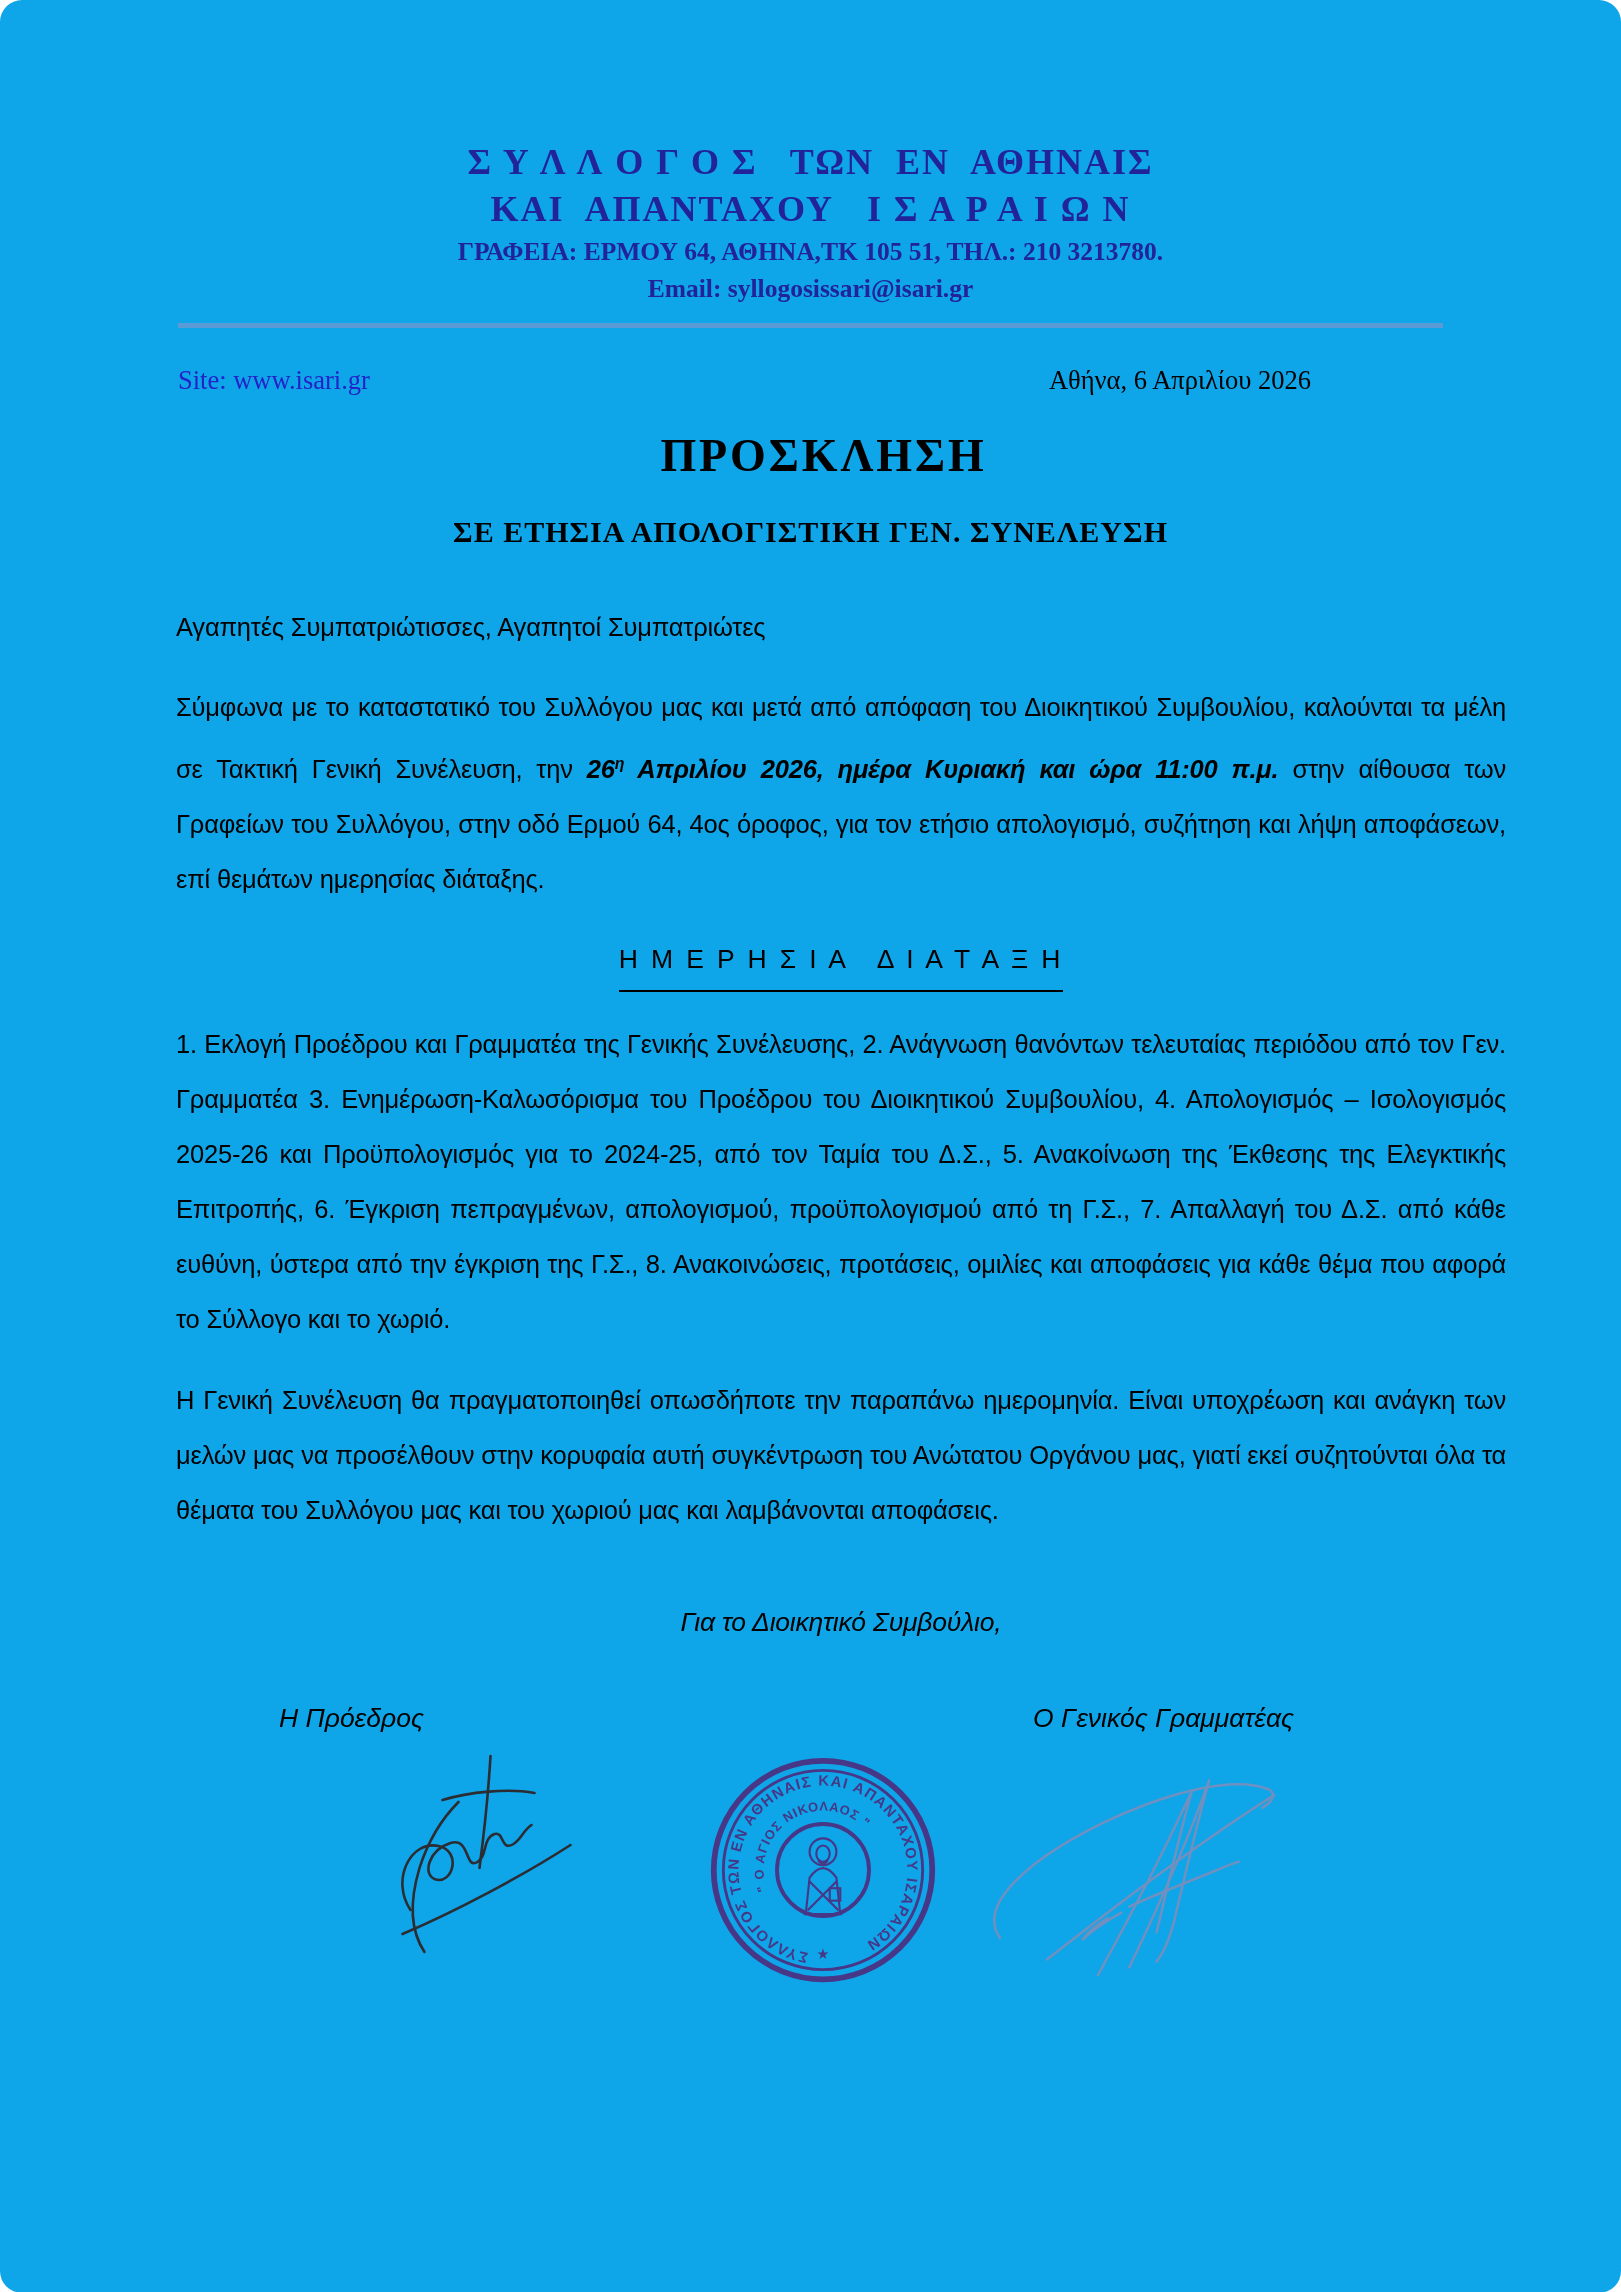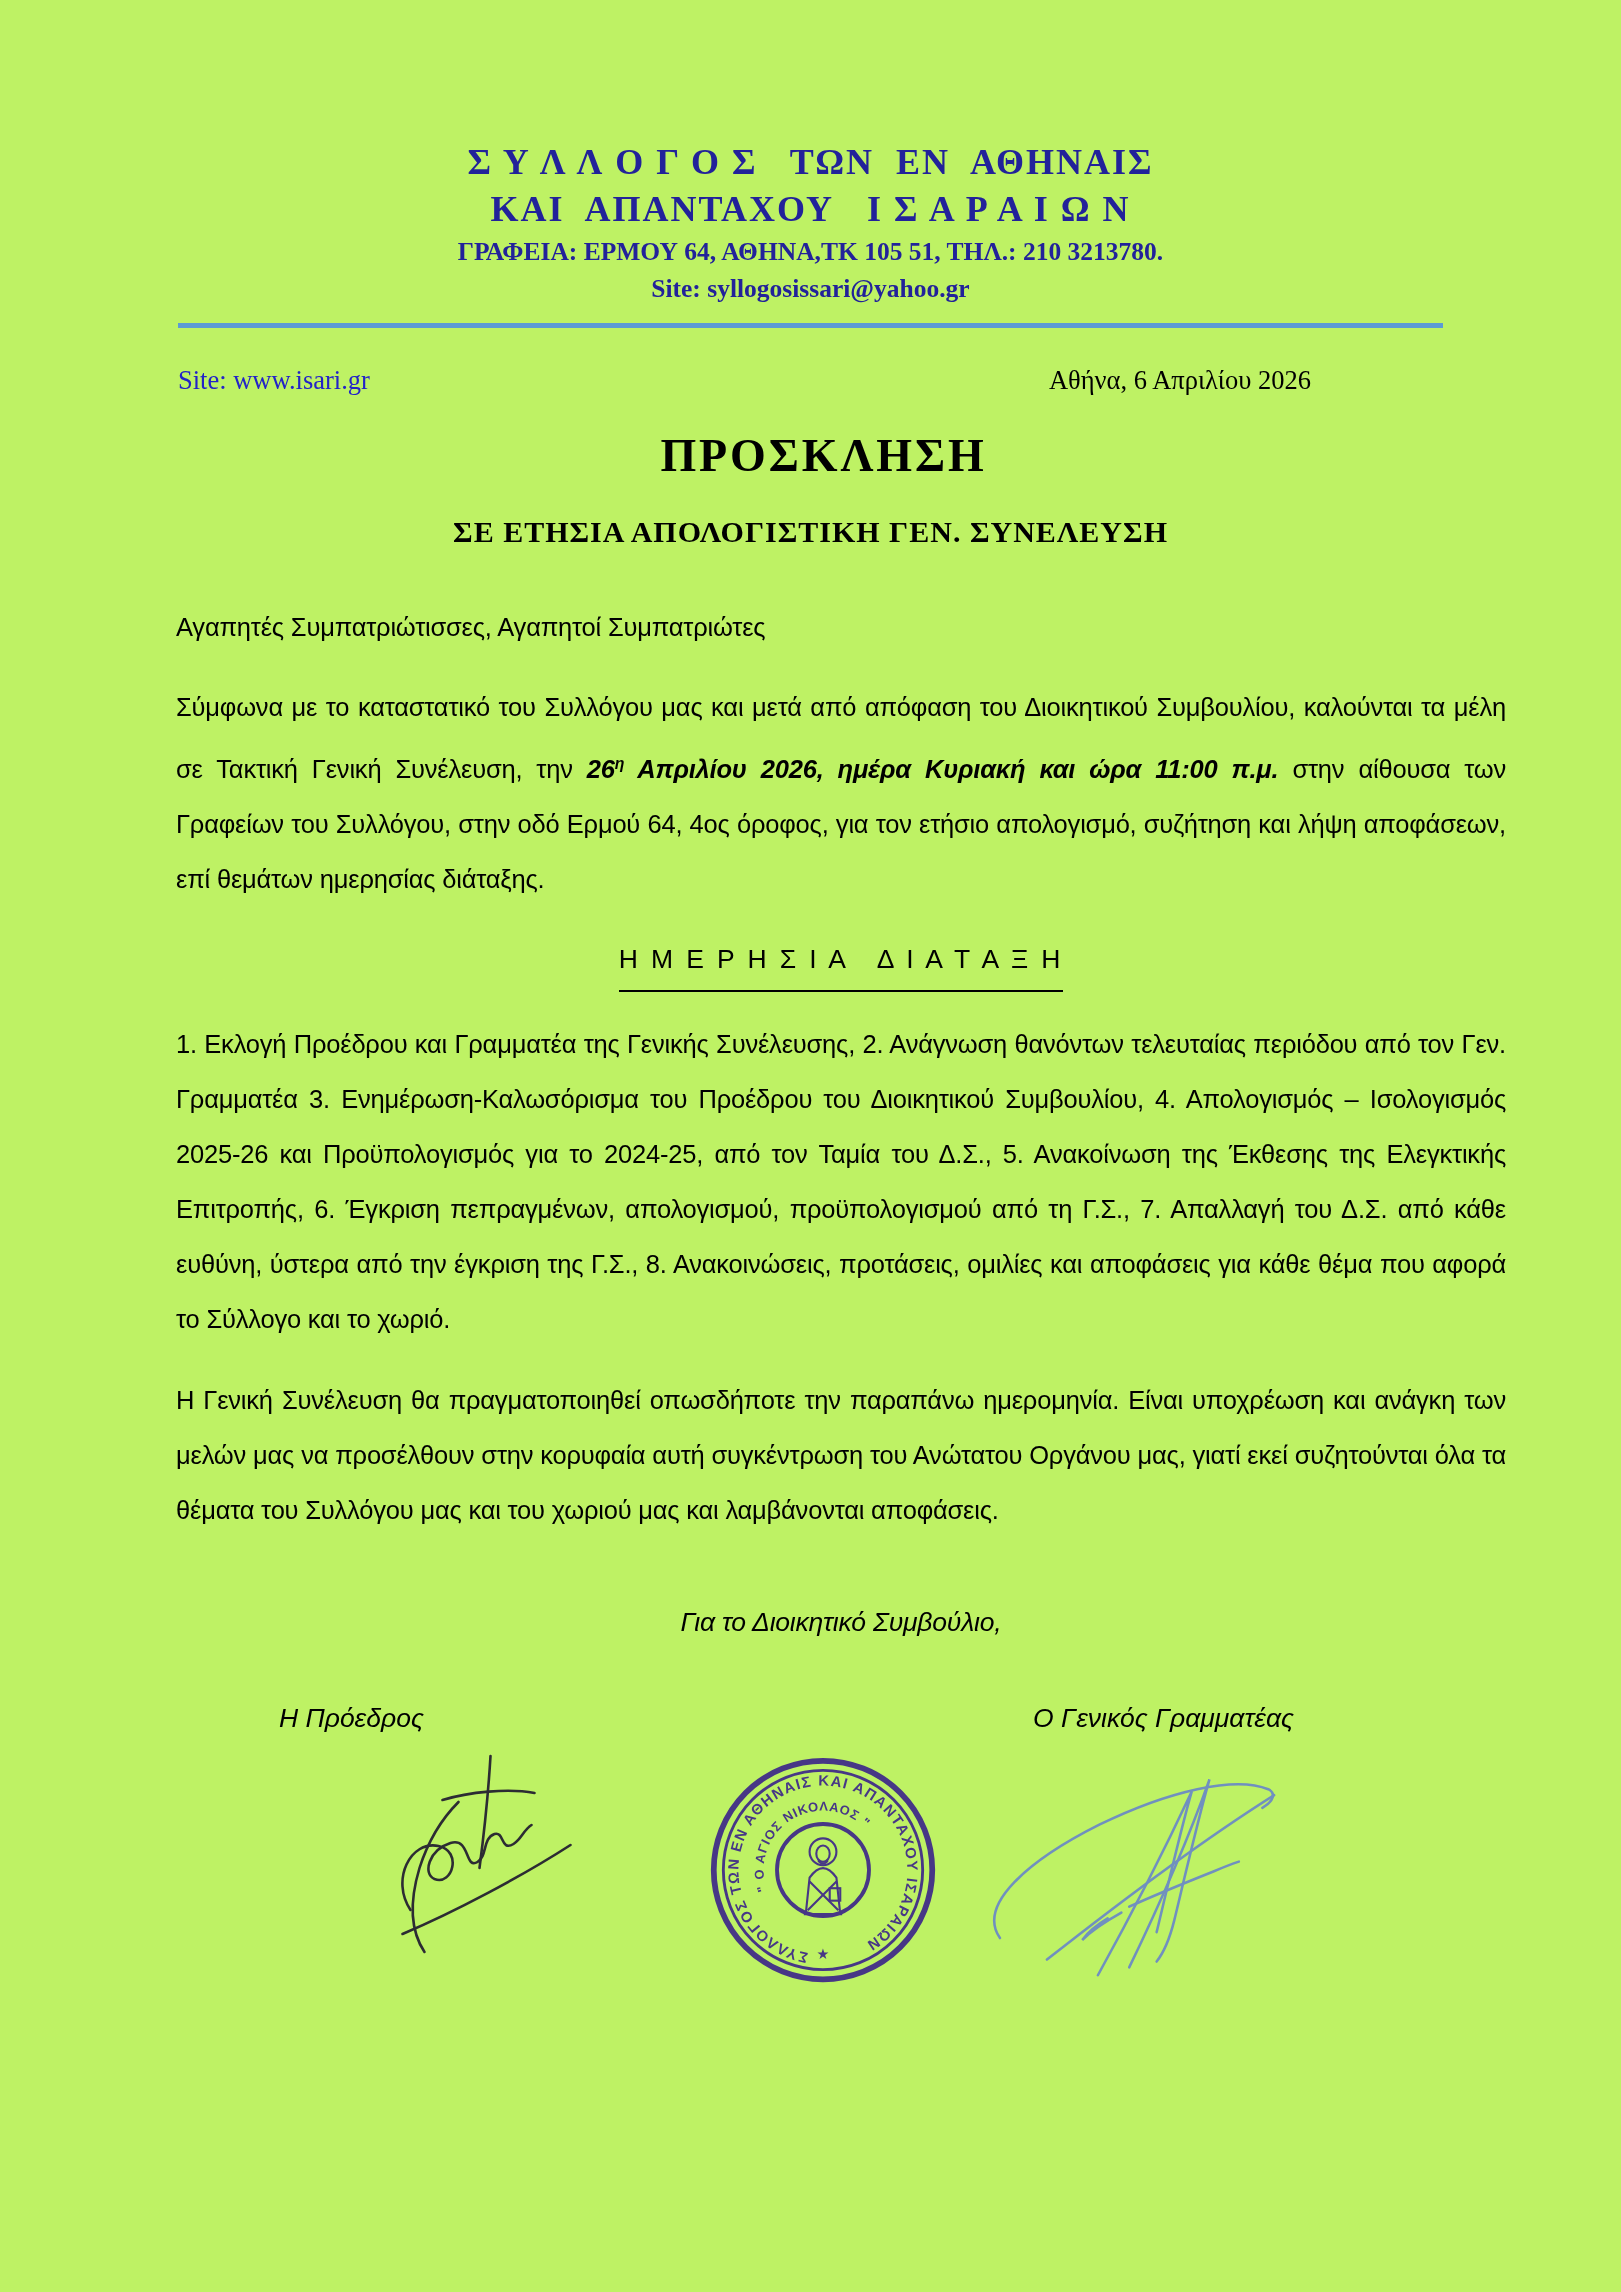--- a/index.html
+++ b/index.html
@@ -1,17 +1,17 @@
 <!DOCTYPE html>
 <html lang="el"><head>
 <meta charset="utf-8">
 <style>
   html,body{margin:0;padding:0;background:#ffffff;}
   body{width:1621px;height:2293px;position:relative;font-family:"Liberation Sans",sans-serif;color:#000;}
-  .page{position:absolute;inset:0;background:#bef264;overflow:hidden;}
+  .page{position:absolute;inset:0;background:#0ea5e9;overflow:hidden;border-radius:22px;}
 
   
   .letterhead{padding-top:139px;text-align:center;color:#22229a;
               font-family:"Liberation Serif",serif;font-weight:bold;}
   .org-line1{font-size:36px;line-height:47px;letter-spacing:2px;white-space:pre;}
   .org-line2{font-size:36px;line-height:47px;letter-spacing:2px;white-space:pre;}
   .org-sub{font-size:30px;line-height:44px;}
   .org-address{font-size:25.5px;line-height:37px;}
   .org-email{font-size:25.5px;line-height:37px;}
 
@@ -53,21 +53,21 @@
 </style>
 </head>
 <body>
 
 <div class="page">
 
   <header class="letterhead">
     <div class="org-line1">Σ Υ Λ Λ Ο Γ Ο Σ   ΤΩΝ  ΕΝ  ΑΘΗΝΑΙΣ</div>
     <div class="org-line2">ΚΑΙ  ΑΠΑΝΤΑΧΟΥ   Ι Σ Α Ρ Α Ι Ω Ν</div>
     <div class="org-address">ΓΡΑΦΕΙΑ:  ΕΡΜΟΥ 64,  ΑΘΗΝΑ,ΤΚ 105 51,  ΤΗΛ.: 210 3213780.</div>
-    <div class="org-email">Site: syllogosissari@yahoo.gr</div>
+    <div class="org-email">Email: syllogosissari@isari.gr</div>
   </header>
 
   <hr class="rule" style="background:#5b9bd5">
 
   <div class="meta-row">
     <span class="site">Site: www.isari.gr</span>
     <span class="date">Αθήνα, 6 Απριλίου 2026</span>
   </div>
 
   <h1 class="doc-title">ΠΡΟΣΚΛΗΣΗ</h1>

